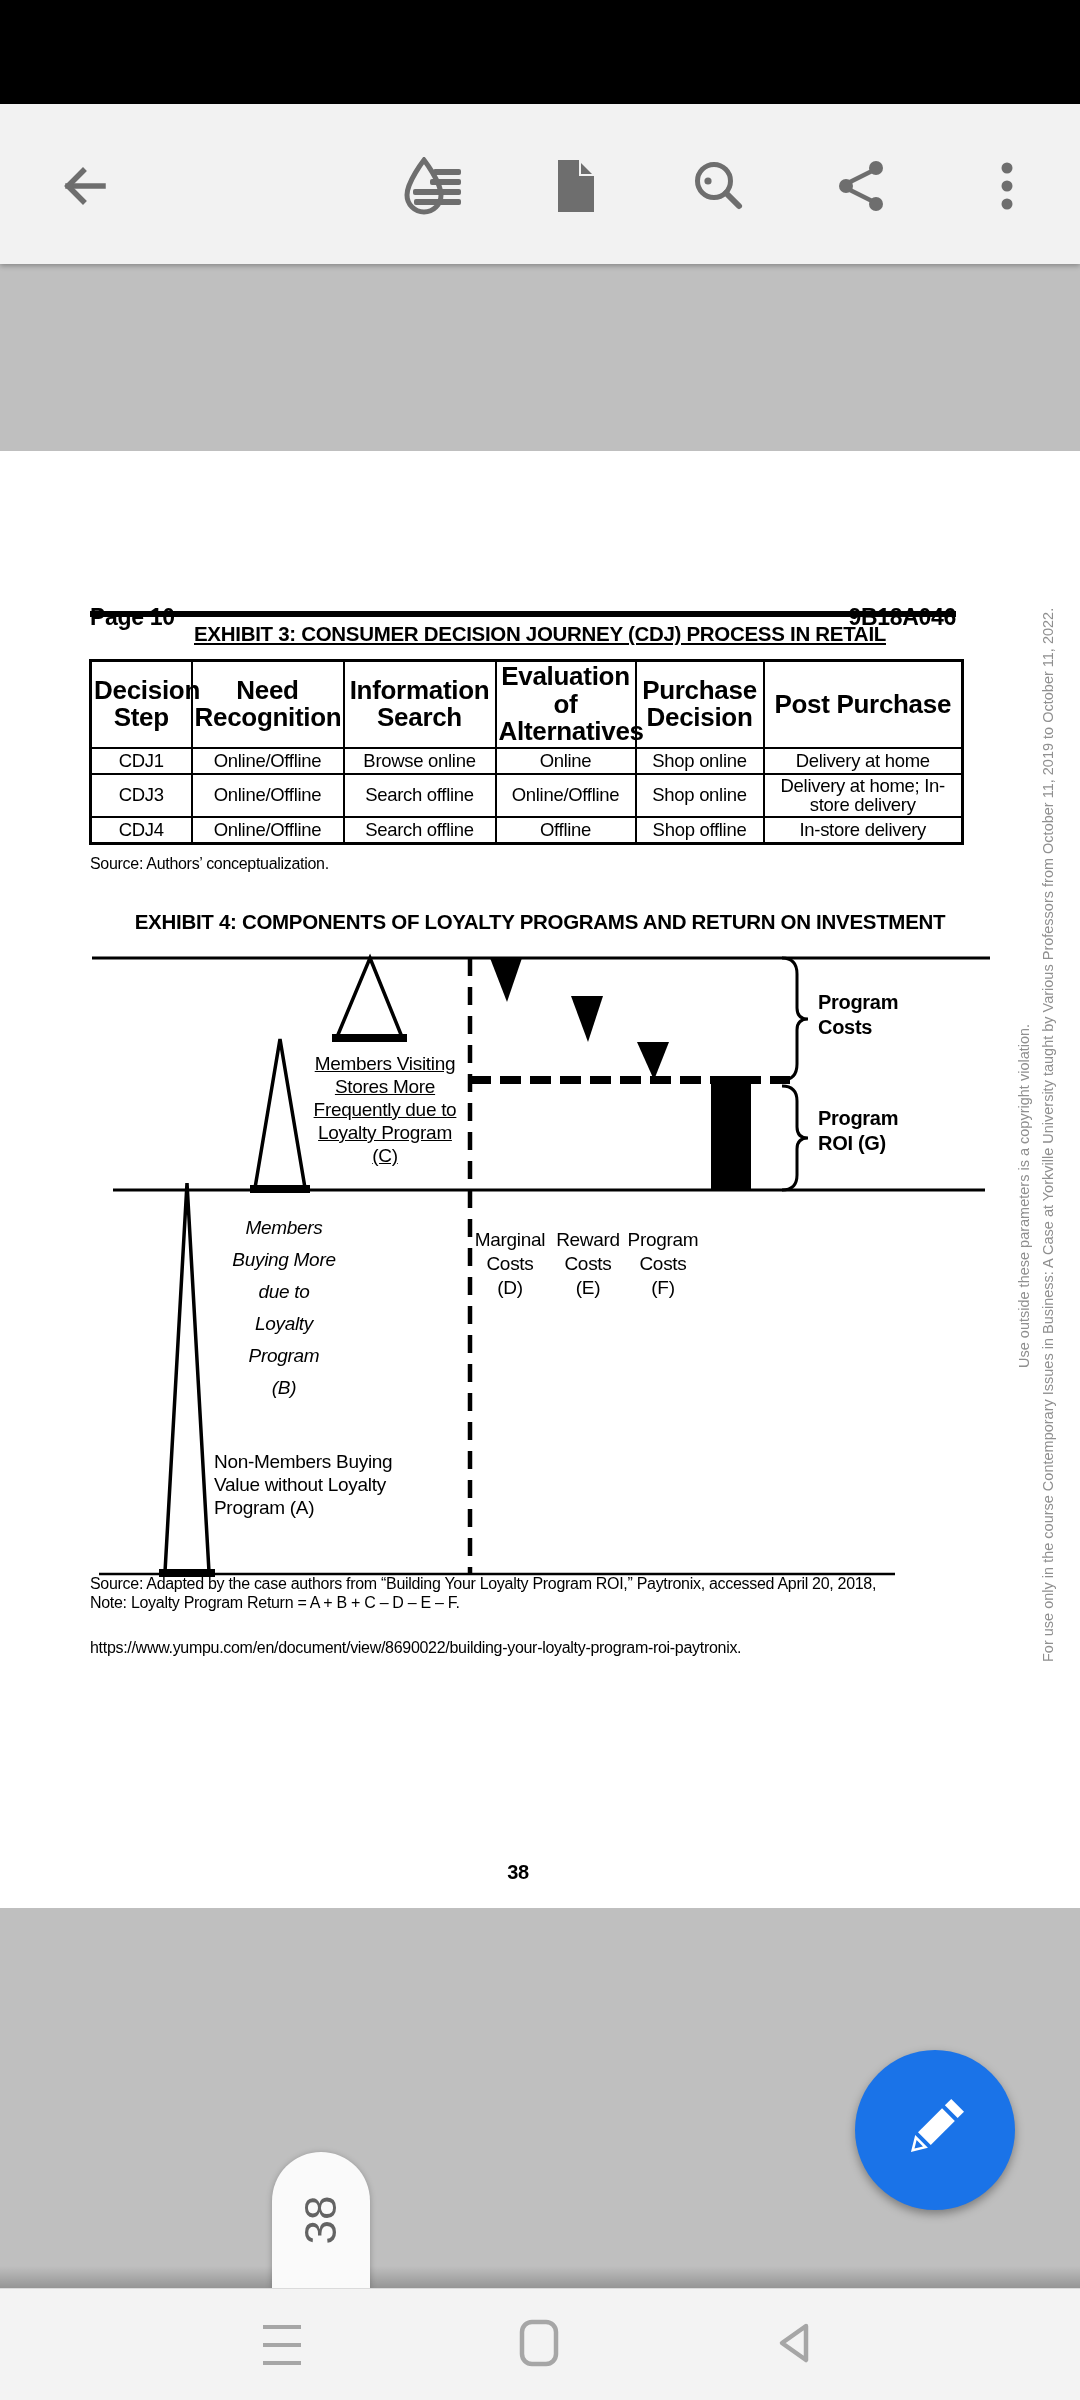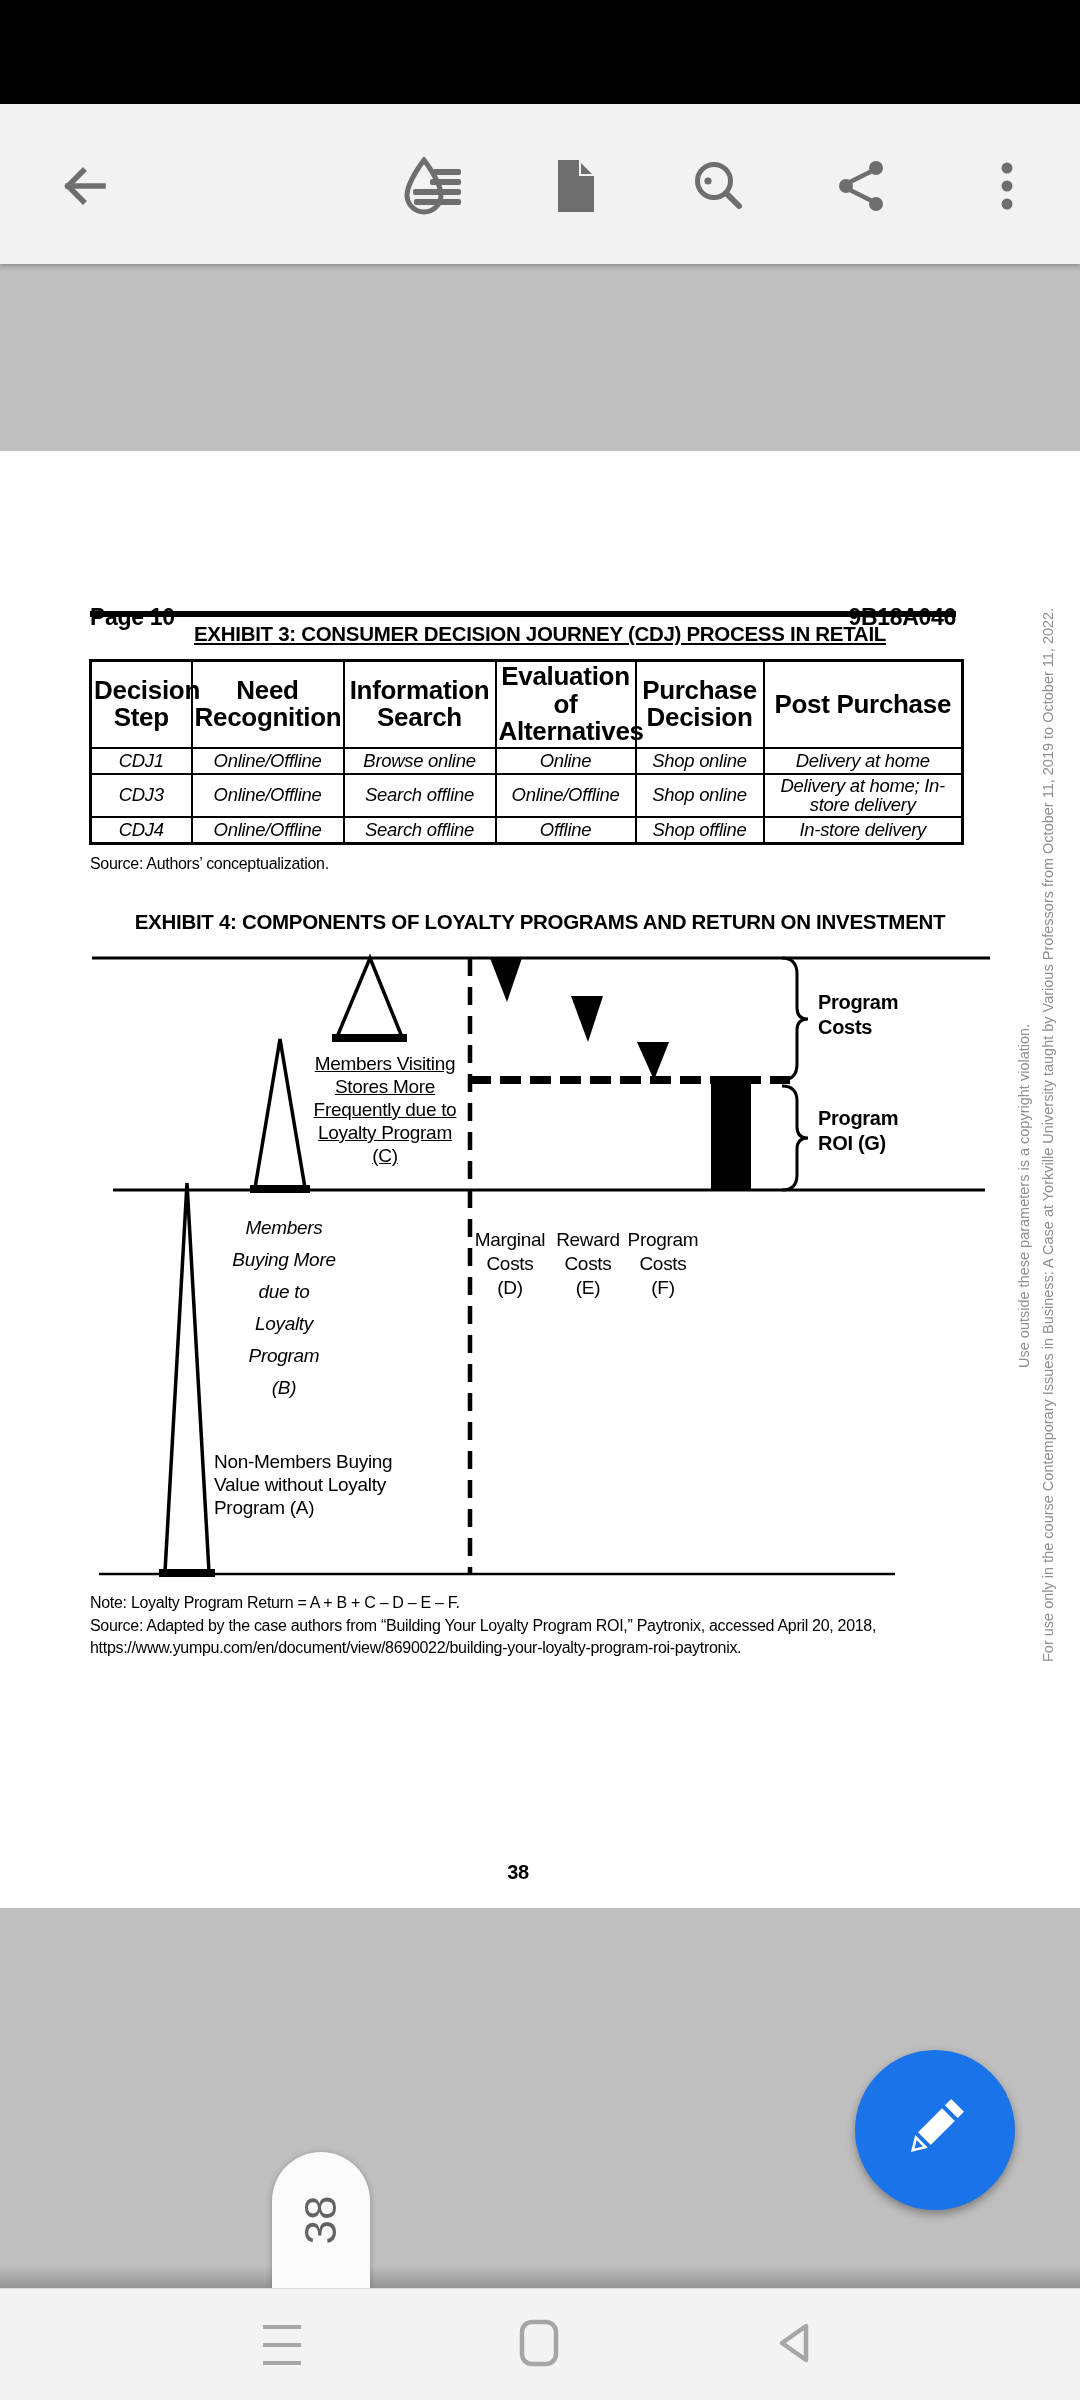--- a/index.html
+++ b/index.html
@@ -24,21 +24,21 @@
   .ex-title{position:absolute;left:45px;width:990px;text-align:center;font-weight:bold;font-size:20.5px;}
   .ex3-title{top:171px;text-decoration:underline;}
   .ex4-title{top:459px;}
 
   table.ex3{position:absolute;left:89px;top:208px;width:872px;border-collapse:collapse;table-layout:fixed;
             font-size:18.5px;line-height:1.06;}
   table.ex3 th,table.ex3 td{border:2px solid #000;text-align:center;vertical-align:middle;
             padding:1px 2px;white-space:pre-line;}
   table.ex3{border:3px solid #000;}
   table.ex3 th{font-size:26px;font-weight:bold;height:44px;}
-  table.ex3 td{height:22px;font-style:italic;}
+  table.ex3 td{height:22px;}
   .src-line{position:absolute;left:90px;font-size:16px;}
   .ex3-src{top:404px;}
 
   
   .diagram{position:absolute;left:0;top:499px;width:1080px;height:660px;}
   .diagram svg{position:absolute;left:0;top:0;}
   .dlabel{position:absolute;white-space:pre-line;font-size:19px;line-height:23px;color:#000;}
   .dlabel.center{text-align:center;}
   .brace-label{position:absolute;white-space:pre-line;font-weight:bold;font-size:20px;line-height:25px;}
 
@@ -269,21 +269,21 @@
 (E)</div>
       <div class="dlabel center" style="left:615px;top:278px;width:96px;line-height:24px;">Program
 Costs
 (F)</div>
       <div class="dlabel" style="left:214px;top:500px;width:260px;">Non-Members Buying
 Value without Loyalty
 Program (A)</div>
     </div>
 
     <div class="note-line" style="top:1143px;">Note: Loyalty Program Return = A + B + C – D – E – F.</div>
-    <div class="note-line" style="top:1166px;">Source: Adapted by the case authors from “Building Your Loyalty Program ROI,” Paytronix, accessed April 20, 2018,</div>
+    <div class="note-line" style="top:1124px;">Source: Adapted by the case authors from “Building Your Loyalty Program ROI,” Paytronix, accessed April 20, 2018,</div>
     <div class="note-line" style="top:1188px;">https://www.yumpu.com/en/document/view/8690022/building-your-loyalty-program-roi-paytronix.</div>
 
     <div class="page-num">38</div>
 
     <div class="vtext vtext1">For use only in the course Contemporary Issues in Business: A Case at Yorkville University taught by Various Professors from October 11, 2019 to October 11, 2022.</div>
     <div class="vtext vtext2">Use outside these parameters is a copyright violation.</div>
   </div>
 
   <div class="grey-shadow"></div>
 

